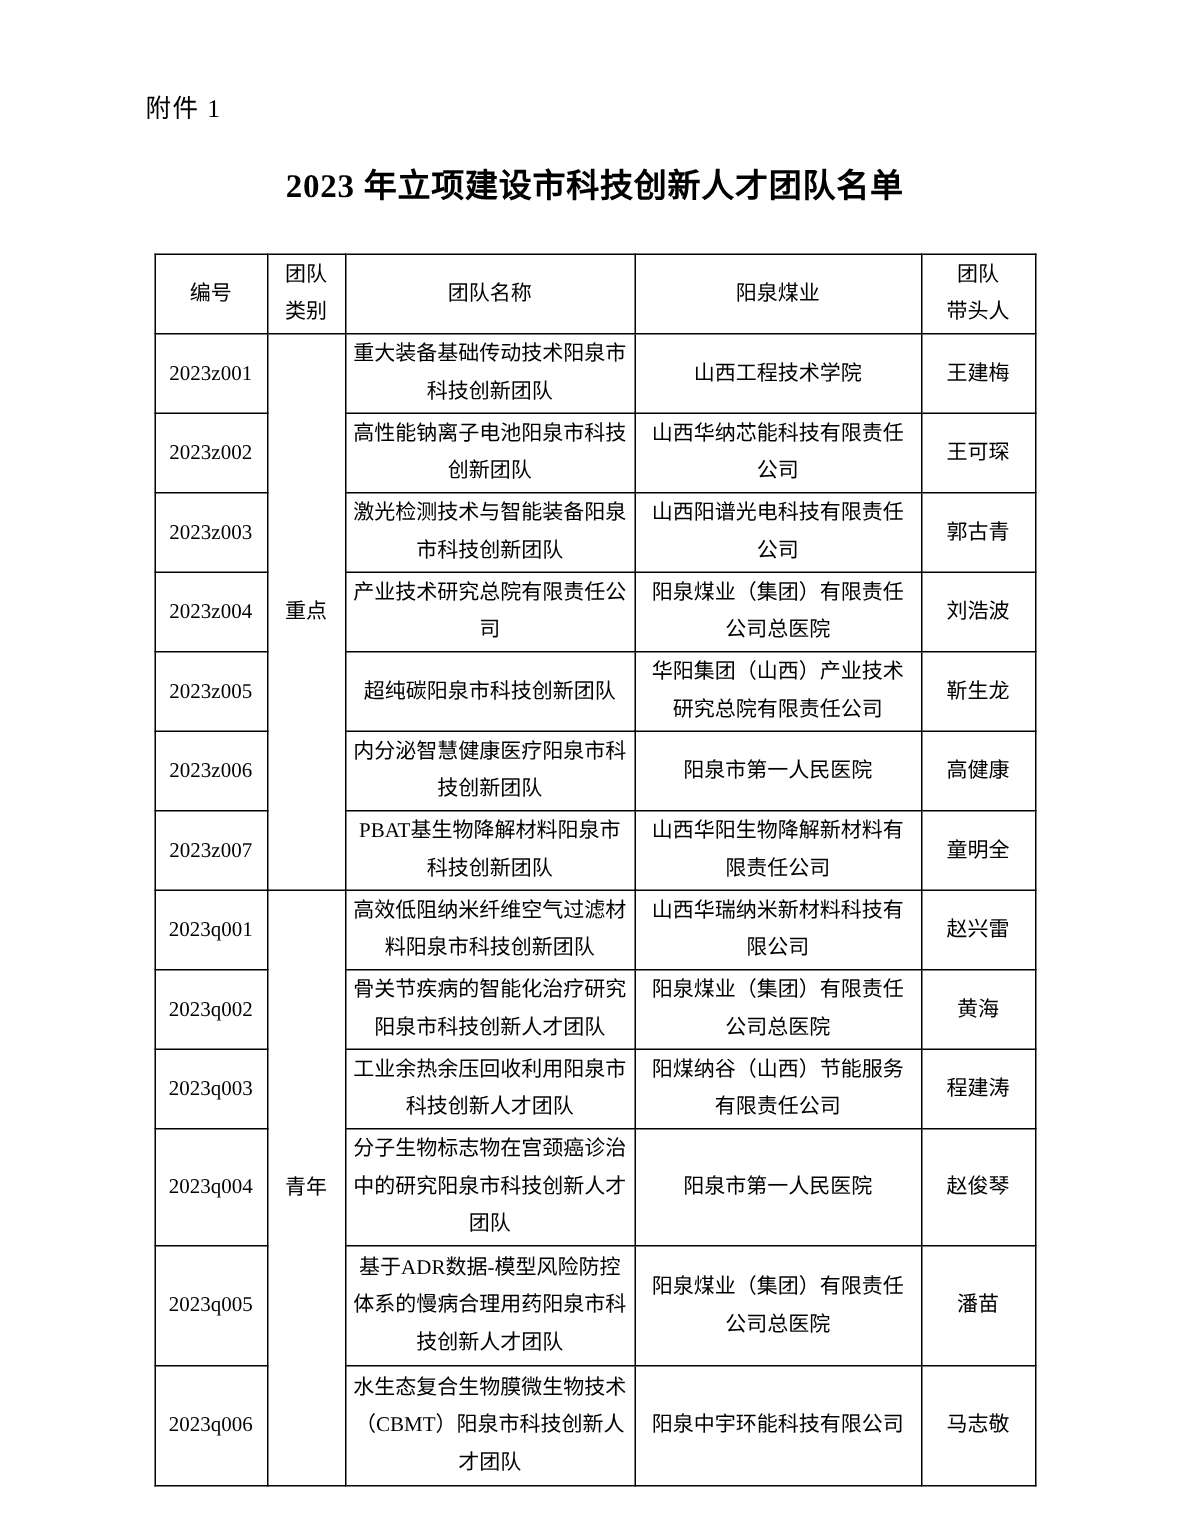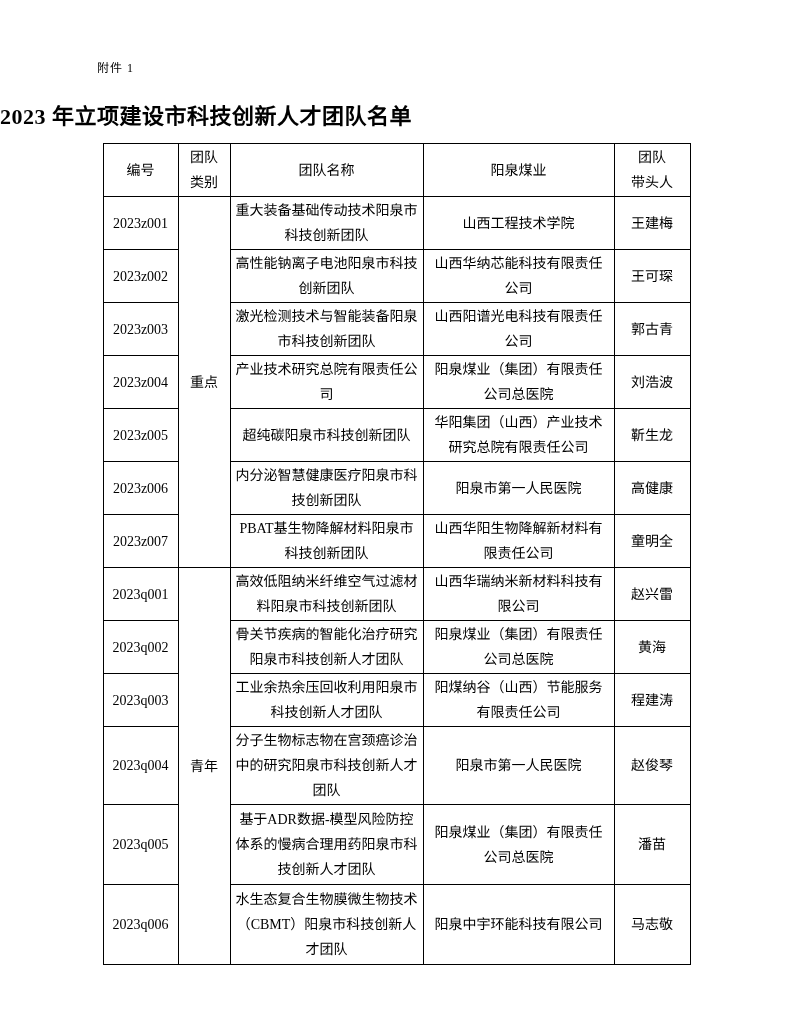--- a/index.html
+++ b/index.html
@@ -13,35 +13,35 @@
     position: relative;
     width: 793px;
     height: 1025px;
     margin: 0 auto;
     background: #ffffff;
     box-sizing: border-box;
     padding-top: 58px;
   }
   .attachment-label {
     margin-left: 97px;
-    font-size: 12px;
+    font-size: 17px;
     letter-spacing: 1px;
   }
   .doc-title {
     margin-top: 22px;
-    text-align: left;
+    text-align: center;
     font-size: 22px;
     font-weight: 700;
     letter-spacing: 0.5px;
     font-family: Liberation Serif, serif;
   }
   table.roster {
     border-collapse: collapse;
     table-layout: fixed;
-    margin: 13px auto 0 auto;
+    margin: 32px auto 0 auto;
     width: 587px;
   }
   table.roster td, table.roster th {
     border: 1px solid #000000;
     text-align: center;
     vertical-align: middle;
     font-weight: 400;
     font-size: 14px;
     line-height: 25px;
     padding: 1px 5px;

